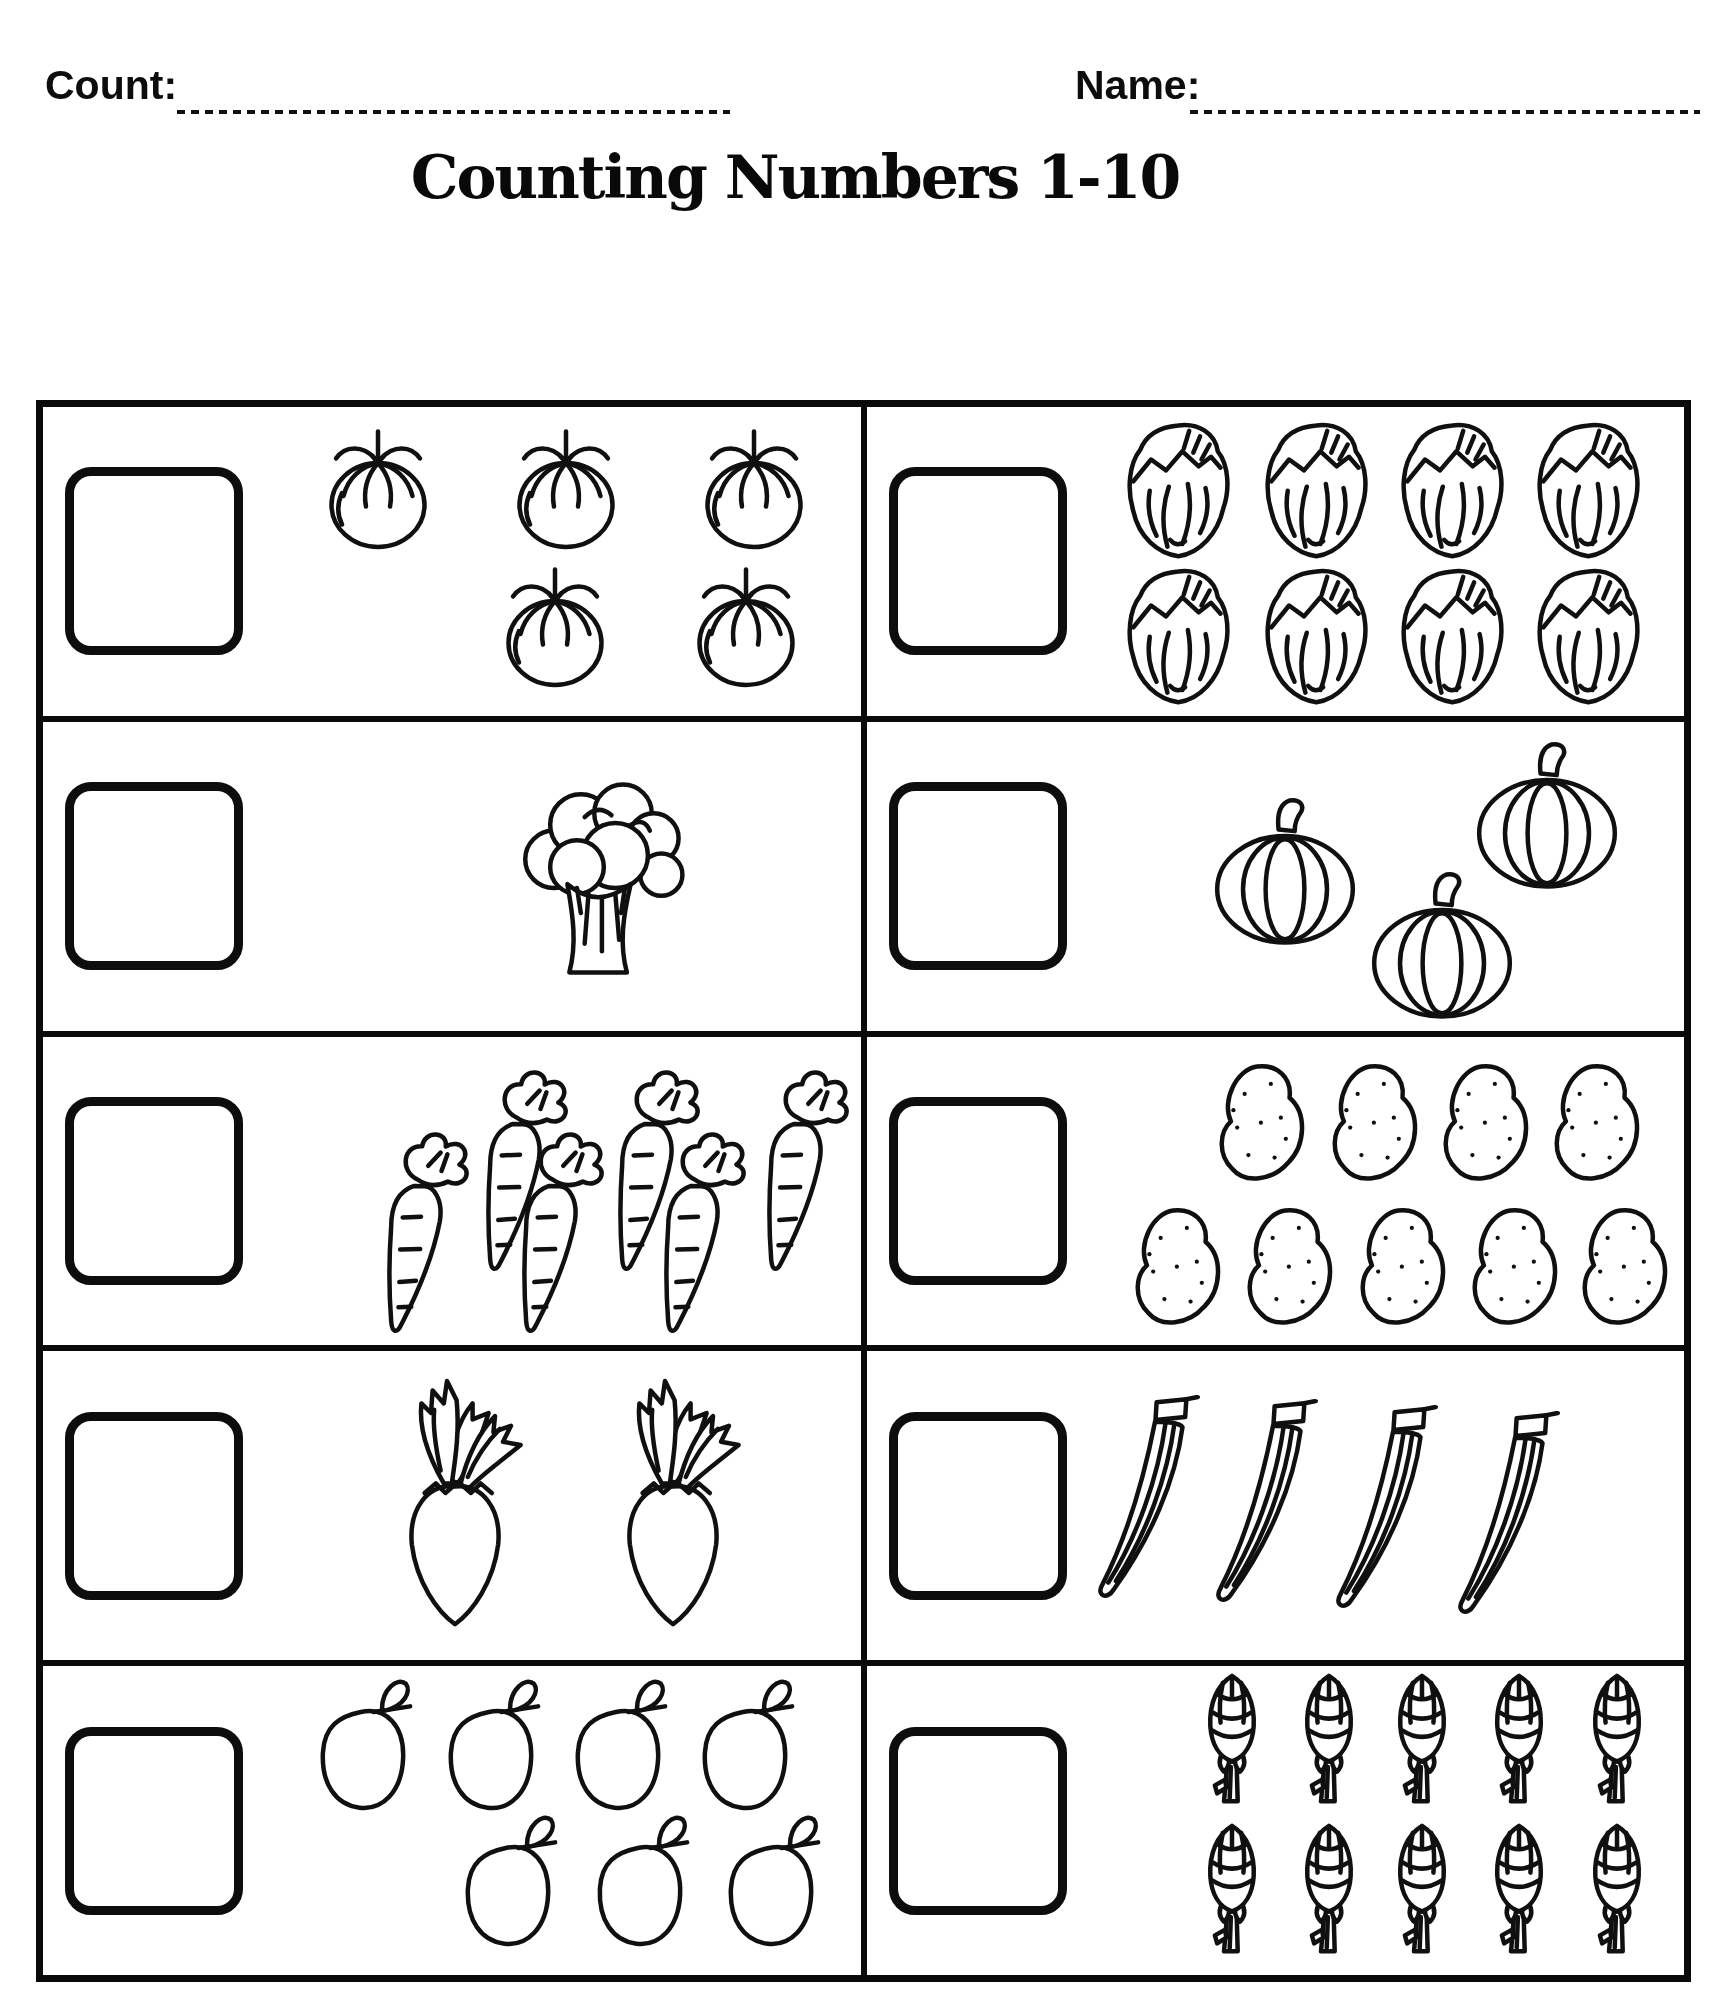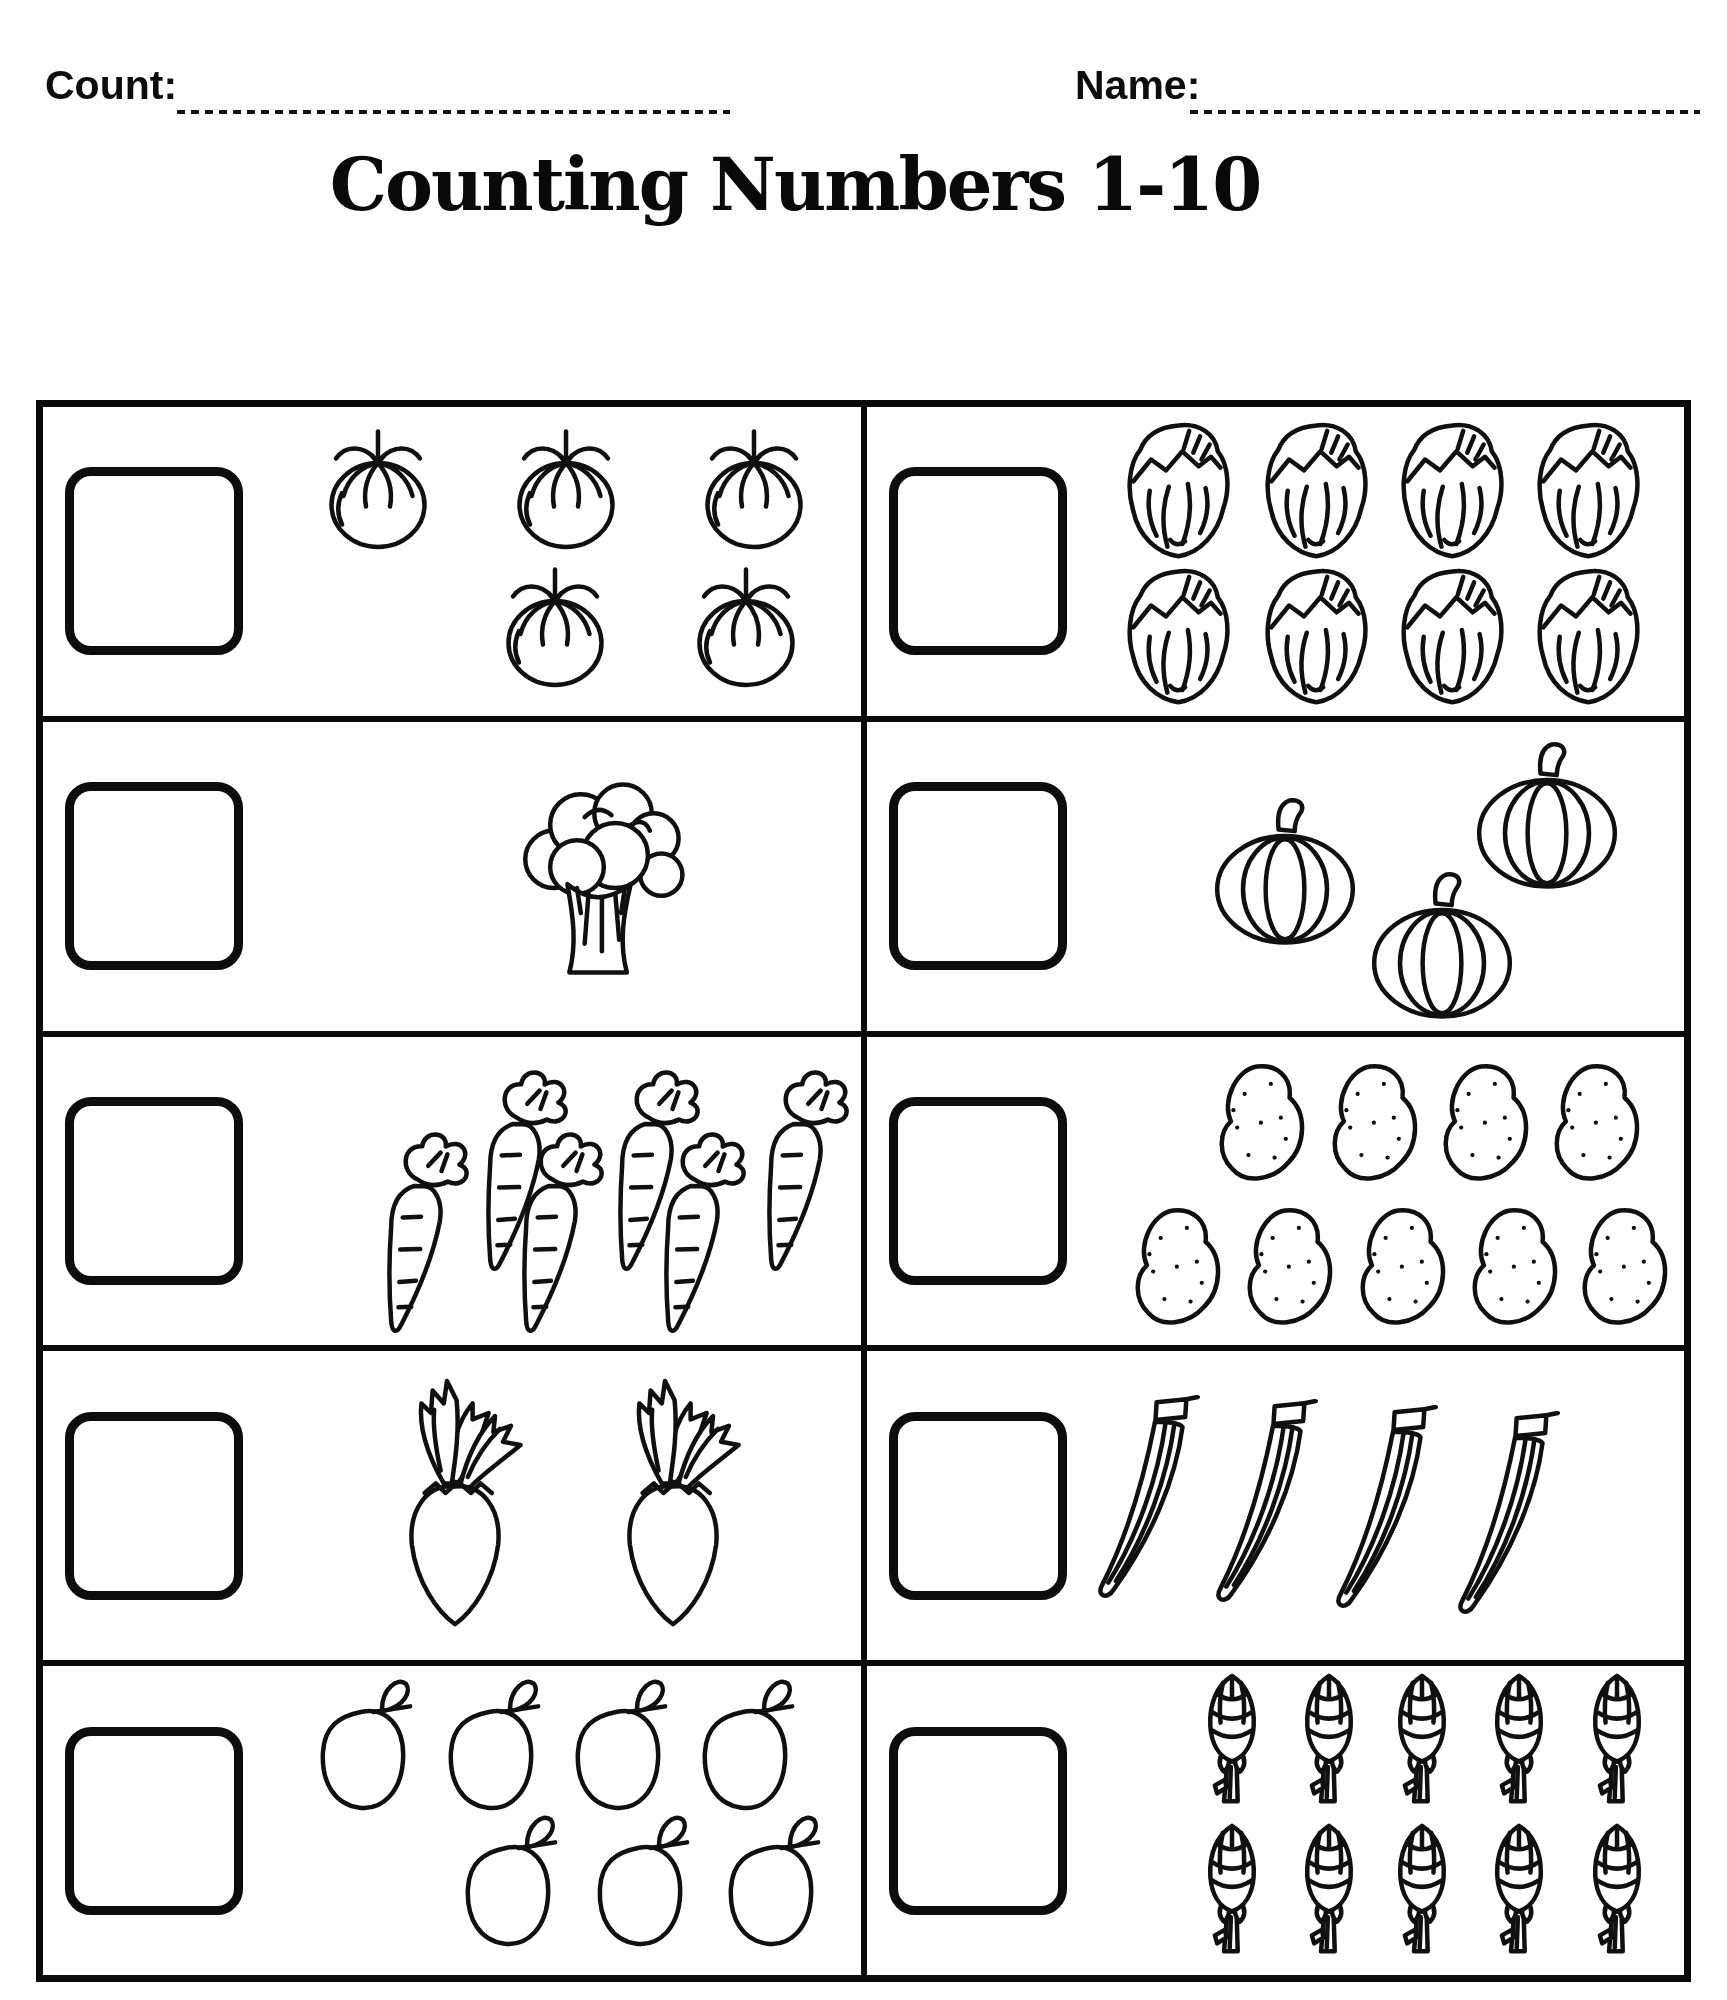--- a/index.html
+++ b/index.html
@@ -26,21 +26,21 @@
     background:repeating-linear-gradient(90deg,#111 0 8px,transparent 8px 14px);
   }
   .name-line{left:177px;top:110px;width:553px;}
   .date-line{left:1190px;top:110px;width:510px;}
   .title{
     position:absolute;
     left:0;top:142px;width:1590px;
     text-align:center;
     font-family:"DejaVu Serif",serif;
     font-weight:700;
-    font-size:72px;
+    font-size:60px;
     letter-spacing:-2px;
     color:#090909;
     white-space:nowrap;
   }
   .instruction{
     position:absolute;
     left:38px;top:312px;
     font-size:39px;
     color:#151515;
   }

